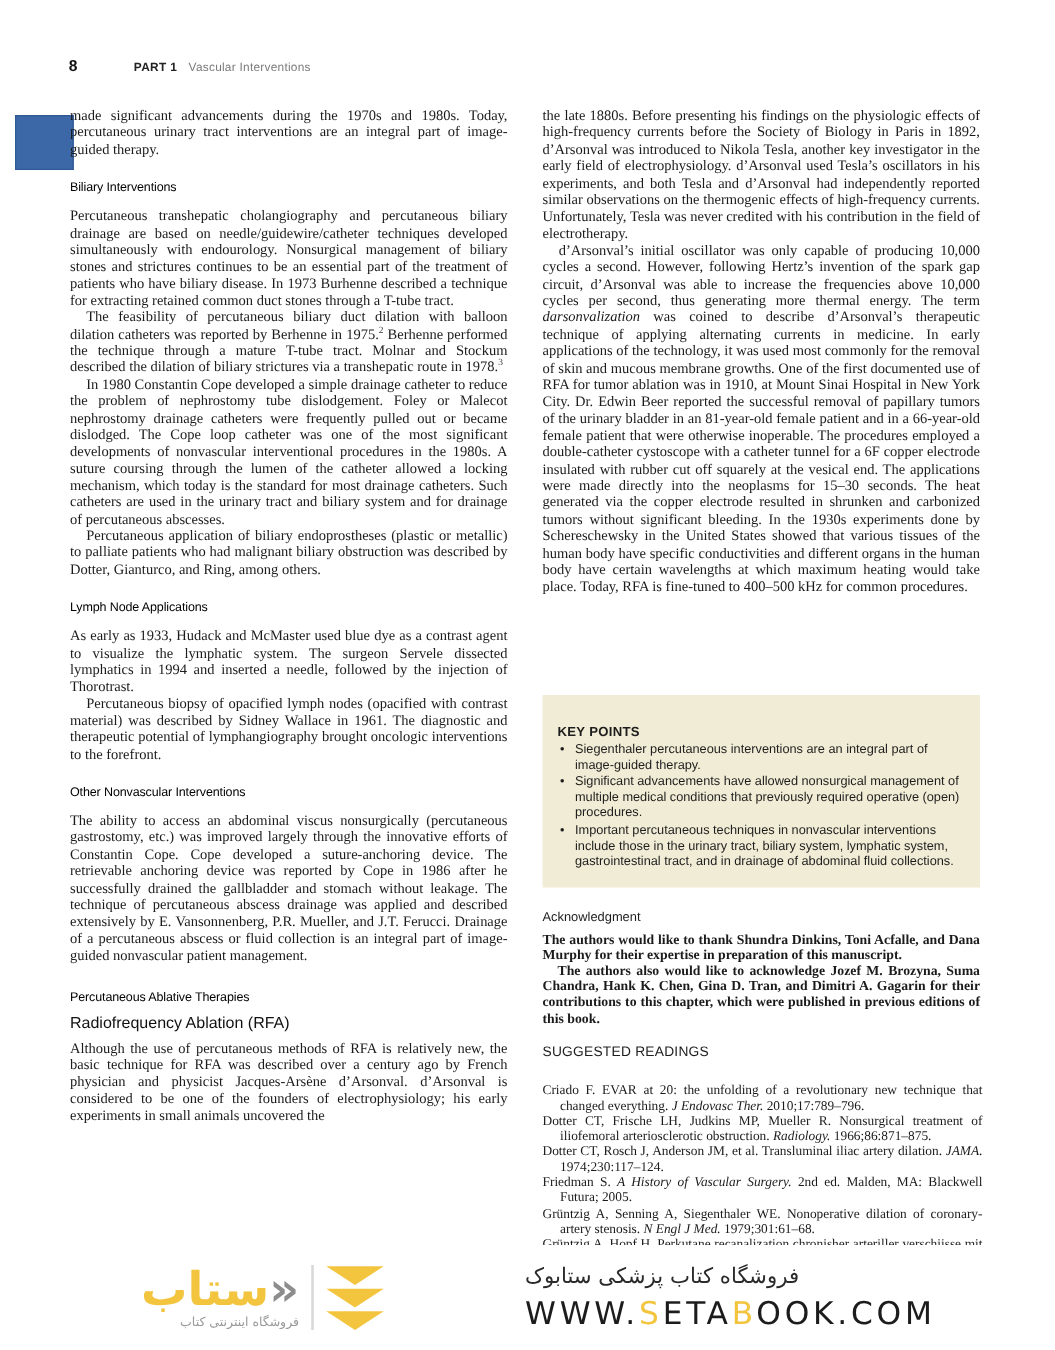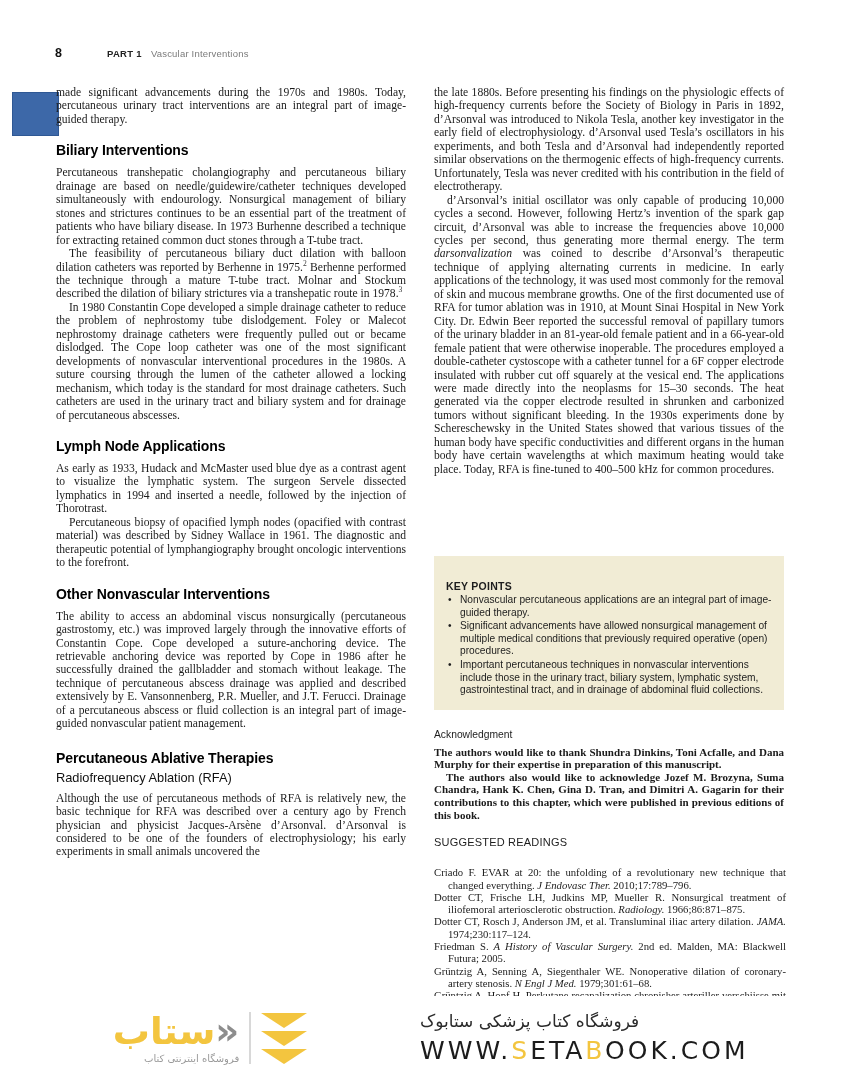--- a/index.html
+++ b/index.html
@@ -76,22 +76,22 @@
   .col-right { left: 434px; }
 
   .col p {
     margin: 0;
     text-indent: 0;
   }
   .col p.ind { text-indent: 13px; }
 
   h2.head-a {
     font-family: "Liberation Sans", sans-serif;
-    font-weight: bold;
-    font-size: 14px;
+    font-weight: normal;
+    font-size: 10px;
     line-height: 17px;
     color: #000;
     margin: 16px 0 7px 0;
     letter-spacing: -0.1px;
   }
   h2.head-a.tight { margin-top: 19px; margin-bottom: 3px; }
   h3.head-b {
     font-family: "Liberation Sans", sans-serif;
     font-weight: normal;
     font-size: 12.8px;
@@ -283,20 +283,21 @@
   <div class="margin-marker"></div>
 
   <div class="col col-left">
 
     <p>made significant advancements during the 1970s and 1980s. Today, percutaneous urinary tract interventions are an integral part of image-guided therapy.</p>
 
     <h2 class="head-a">Biliary Interventions</h2>
     <p>Percutaneous transhepatic cholangiography and percutaneous biliary drainage are based on needle/guidewire/catheter techniques developed simultaneously with endourology. Nonsurgical management of biliary stones and strictures continues to be an essential part of the treatment of patients who have biliary disease. In 1973 Burhenne described a technique for extracting retained common duct stones through a T-tube tract.</p>
     <p class="ind">The feasibility of percutaneous biliary duct dilation with balloon dilation catheters was reported by Berhenne in 1975.<sup class="ref">2</sup> Berhenne performed the technique through a mature T-tube tract. Molnar and Stockum described the dilation of biliary strictures via a transhepatic route in 1978.<sup class="ref">3</sup></p>
     <p class="ind">In 1980 Constantin Cope developed a simple drainage catheter to reduce the problem of nephrostomy tube dislodgement. Foley or Malecot nephrostomy drainage catheters were frequently pulled out or became dislodged. The Cope loop catheter was one of the most significant developments of nonvascular interventional procedures in the 1980s. A suture coursing through the lumen of the catheter allowed a locking mechanism, which today is the standard for most drainage catheters. Such catheters are used in the urinary tract and biliary system and for drainage of percutaneous abscesses.</p>
+    <p class="ind">Percutaneous application of biliary endoprostheses (plastic or metallic) to palliate patients who had malignant biliary obstruction was described by Dotter, Gianturco, and Ring, among others.</p>
 
     <h2 class="head-a">Lymph Node Applications</h2>
     <p>As early as 1933, Hudack and McMaster used blue dye as a contrast agent to visualize the lymphatic system. The surgeon Servele dissected lymphatics in 1994 and inserted a needle, followed by the injection of Thorotrast.</p>
     <p class="ind">Percutaneous biopsy of opacified lymph nodes (opacified with contrast material) was described by Sidney Wallace in 1961. The diagnostic and therapeutic potential of lymphangiography brought oncologic interventions to the forefront.</p>
 
     <h2 class="head-a">Other Nonvascular Interventions</h2>
     <p>The ability to access an abdominal viscus nonsurgically (percutaneous gastrostomy, etc.) was improved largely through the innovative efforts of Constantin Cope. Cope developed a suture-anchoring device. The retrievable anchoring device was reported by Cope in 1986 after he successfully drained the gallbladder and stomach without leakage. The technique of percutaneous abscess drainage was applied and described extensively by E. Vansonnenberg, P.R. Mueller, and J.T. Ferucci. Drainage of a percutaneous abscess or fluid collection is an integral part of image-guided nonvascular patient management.</p>
 
     <h2 class="head-a tight">Percutaneous Ablative Therapies</h2>
     <h3 class="head-b">Radiofrequency Ablation (RFA)</h3>
@@ -306,21 +307,21 @@
   <div class="col col-right">
     <p>the late 1880s. Before presenting his findings on the physiologic effects of high-frequency currents before the Society of Biology in Paris in 1892, d’Arsonval was introduced to Nikola Tesla, another key investigator in the early field of electrophysiology. d’Arsonval used Tesla’s oscillators in his experiments, and both Tesla and d’Arsonval had independently reported similar observations on the thermogenic effects of high-frequency currents. Unfortunately, Tesla was never credited with his contribution in the field of electrotherapy.</p>
     <p class="ind"><span>d’Arsonval’s initial oscillator was only capable of producing 10,000 cycles a second. However, following Hertz’s invention of the spark gap circuit, d’Arsonval was able to increase the frequencies above 10,000 cycles per second, thus generating more thermal energy. The term <i>darsonvalization</i> was coined to describe d’Arsonval’s therapeutic technique of applying alternating currents in medicine. In early applications of the technology, it was used most commonly for the removal of skin and mucous membrane growths. One of the first documented use of RFA for tumor ablation was in 1910, at Mount Sinai Hospital in New York City. Dr. Edwin Beer reported the successful removal of papillary tumors of the urinary bladder in an 81-year-old female patient and in a 66-year-old female patient that were otherwise inoperable. The procedures employed a double-catheter cystoscope with a catheter tunnel for a 6F copper electrode insulated with rubber cut off squarely at the vesical end. The applications were made directly into the neoplasms for 15–30 seconds. The heat generated via the copper electrode resulted in shrunken and carbonized tumors without significant bleeding. In the 1930s experiments done by Schereschewsky in the United States showed that various tissues of the human body have specific conductivities and different organs in the human body have certain wavelengths at which maximum heating would take place. Today, RFA is fine-tuned to 400–500 kHz for common procedures.</span></p>
   </div>
 
   <div class="keypoints">
     <div class="kp-title">KEY POINTS</div>
     <ul>
       <li>
         <span class="bullet">•</span>
-        <span>Nonvascular percutaneous applications are an integral part of image-guided therapy.</span>
+        <span>Siegenthaler percutaneous interventions are an integral part of image-guided therapy.</span>
       </li>
       <li>
         <span class="bullet">•</span>
         <span>Significant advancements have allowed nonsurgical management of multiple medical conditions that previously required operative (open) procedures.</span>
       </li>
       <li>
         <span class="bullet">•</span>
         <span>Important percutaneous techniques in nonvascular interventions include those in the urinary tract, biliary system, lymphatic system, gastrointestinal tract, and in drainage of abdominal fluid collections.</span>
       </li>
     </ul>

